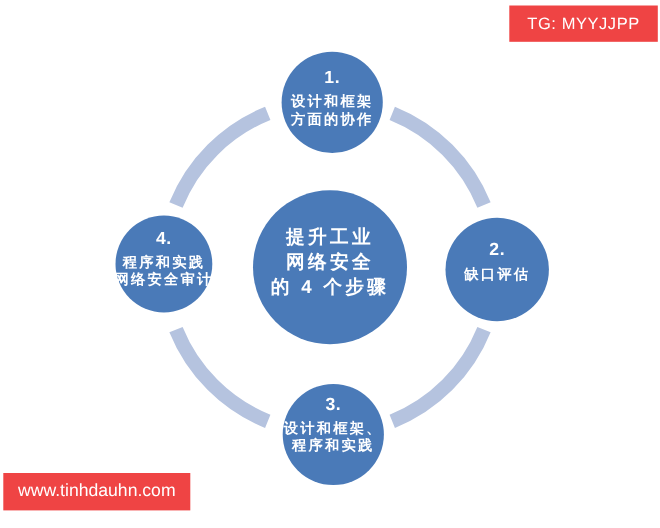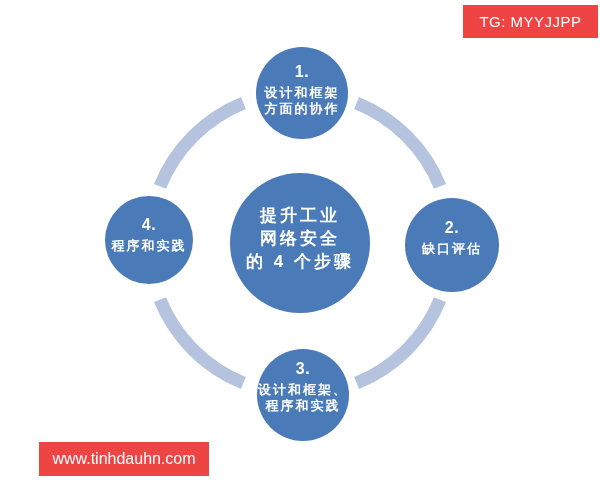--- a/index.html
+++ b/index.html
@@ -54,24 +54,23 @@
     align-items: center;
     justify-content: center;
   }
   .badge-tg {
     left: 463px; top: 5px;
     width: 135px; height: 33px;
     font-size: 15px;
     letter-spacing: 0.5px;
   }
   .badge-site {
-    left: 3px; top: 442px;
+    left: 3px; top: 430px;
     width: 170px; height: 34px;
     font-size: 16px;
-    margin-left: 36px;
   }
 </style>
 </head>
 <body>
 
 <div class="canvas">
 
   <svg class="ring-svg" viewBox="0 0 600 480" xmlns="http://www.w3.org/2000/svg">
 
     <path d="M 440 186.4 A 151 151 0 0 0 356.6 103" fill="none" stroke-width="13" stroke="#b5c3df"></path>
@@ -105,20 +104,21 @@
 
   <div class="circle-text" style="left:303px; top:386px;">
     <div class="step-number">3.</div>
     <div class="step-line">设计和框架、</div>
     <div class="step-line">程序和实践</div>
   </div>
 
   <div class="circle-text" style="left:149px; top:235px;">
     <div class="step-number">4.</div>
     <div class="step-line">程序和实践</div>
+    <div class="step-line">网络安全审计</div>
   </div>
 
   <div class="badge badge-tg">
     <span>TG: MYYJJPP</span>
   </div>
   <div class="badge badge-site">
     <span>www.tinhdauhn.com</span>
   </div>
 
 </div>

